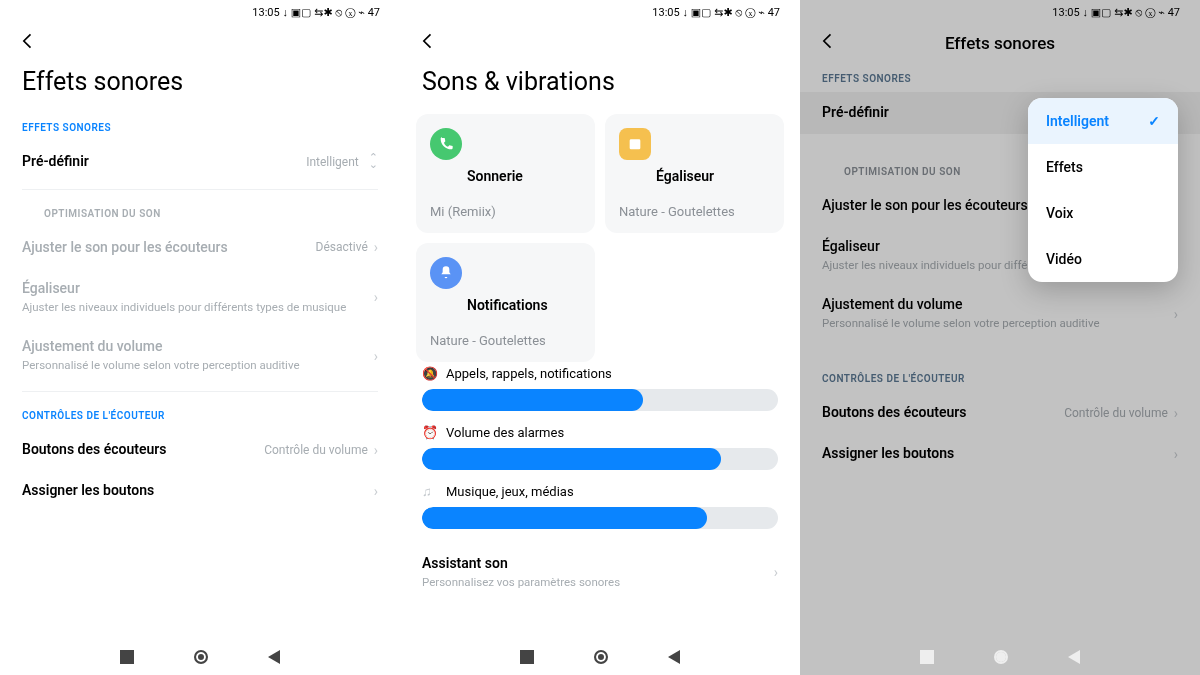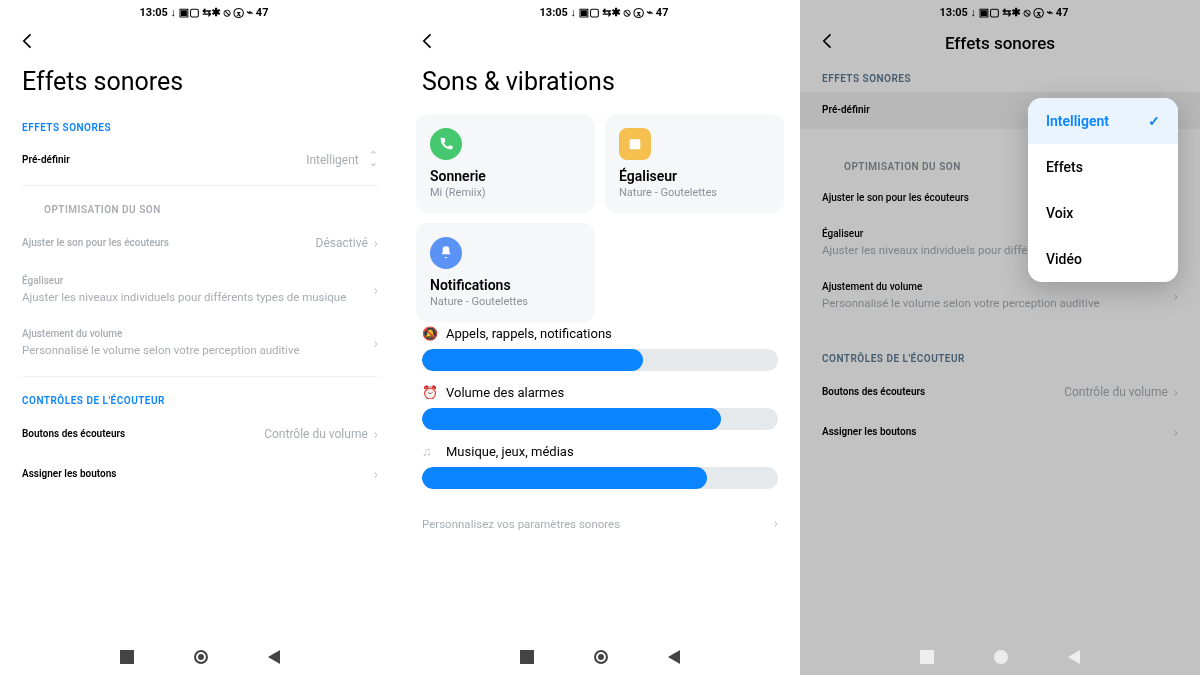--- a/index.html
+++ b/index.html
@@ -1,30 +1,30 @@
 <!DOCTYPE html>
 <html><head>
 <meta charset="utf-8">
 <style>
   * { box-sizing: border-box; margin: 0; padding: 0; }
   body { width: 1200px; height: 675px; display: flex; background: #fff; font-family: -apple-system, Roboto, "Helvetica Neue", Arial, sans-serif; }
   .screen { width: 400px; height: 675px; position: relative; overflow: hidden; background: #fff; display: flex; flex-direction: column; }
   .screen.dimmed::before { content: ''; position: absolute; inset: 0; background: rgba(0,0,0,0.24); z-index: 5; pointer-events: none; }
-  .status-bar { display: flex; justify-content: center; align-items: center; padding: 6px 20px 2px 28px; font-size: 11px; font-weight: 700; color: #000; }
+  .status-bar { display: flex; justify-content: flex-end; align-items: center; padding: 6px 20px 2px 28px; font-size: 11px; font-weight: 400; color: #000; }
   .status-right { display: flex; gap: 3px; align-items: center; font-size: 11px; letter-spacing: 0; }
   .appbar { display: flex; align-items: center; padding: 10px 18px 6px 18px; }
   .back-arrow svg { width: 20px; height: 20px; }
   .appbar .center-title { flex: 1; text-align: center; font-size: 17px; font-weight: 500; color: #000; margin-left: -20px; }
   .big-title { font-size: 25px; font-weight: 400; color: #000; padding: 6px 22px 14px 22px; }
   .content { flex: 1; overflow-y: auto; padding-bottom: 36px; }
   .section-label { font-size: 10px; font-weight: 600; color: #0a84ff; letter-spacing: 0.5px; padding: 12px 22px 8px 22px; text-transform: uppercase; }
   .section-label.muted { color: #a7adb2; padding-left: 44px; }
   .row { display: flex; align-items: center; padding: 12px 22px; }
   .row-main { flex: 1; }
-  .row-title { font-size: 10px; font-weight: 600; color: #000; line-height: 1.25; }
+  .row-title { font-size: 14px; font-weight: 600; color: #000; line-height: 1.25; }
   .row-title.disabled { color: #a7adb2; font-weight: 500; }
   .row-sub { font-size: 11.5px; color: #a7adb2; margin-top: 2px; line-height: 1.3; }
   .row-value { font-size: 12px; color: #a7adb2; margin-right: 6px; }
   .chev { color: #c9cdd1; font-size: 14px; }
   .updown { color: #b9bfc5; font-size: 11px; display: flex; flex-direction: column; line-height: 0.6; margin-left: 4px; }
   .divider { height: 1px; background: #eef0f2; margin: 6px 22px; }
   .nav-bar { position: absolute; bottom: 0; left: 0; right: 0; height: 36px; display: flex; align-items: center; justify-content: center; gap: 60px; }
   .nav-bar .shape { width: 14px; height: 14px; display: inline-block; }
   .nav-square { background: #444; }
   .nav-circle { border: 2px solid #444; border-radius: 50%; box-shadow: inset 0 0 0 2px #fff, inset 0 0 0 5px #444; }
@@ -32,22 +32,22 @@
 
   
   .card-grid { display: grid; grid-template-columns: 1fr 1fr; gap: 10px; padding: 0 16px; margin-top: 4px; }
   .card { background: #f6f7f8; border-radius: 12px; padding: 14px; }
   .card-icon { width: 32px; height: 32px; border-radius: 50%; display: flex; align-items: center; justify-content: center; margin-bottom: 8px; }
   .card-icon svg { width: 16px; height: 16px; fill: #fff; }
   .card-icon.green { background: #46c870; }
   .card-icon.orange { background: #f7a05a; }
   .card-icon.yellow { background: #f5c04f; }
   .card-icon.blue { background: #5a93f5; }
-  .card-title { font-size: 14px; font-weight: 600; color: #000; }
-  .card-sub { font-size: 11px; color: #8b9096; margin-top: 2px; }
+  .card-title { font-size: 14px; font-weight: 600; color: #000; margin-left: 37px; }
+  .card-sub { font-size: 13px; color: #8b9096; margin-top: 20px; }
 
   
   .slider-row { padding: 4px 22px 10px 22px; }
   .slider-head { display: flex; align-items: center; gap: 10px; margin-bottom: 8px; font-size: 13px; color: #000; }
   .slider-head .mute-ic { color: #c3c8cd; width: 14px; display: inline-flex; }
   .track { height: 22px; border-radius: 11px; background: #e6e9ec; position: relative; overflow: hidden; }
   .fill { position: absolute; left: 0; top: 0; bottom: 0; background: #0a84ff; border-radius: 11px; }
 
   
   .popup { position: absolute; top: 98px; right: 22px; width: 150px; background: #fff; border-radius: 14px; box-shadow: 0 8px 28px rgba(0,0,0,0.22); z-index: 10; overflow: hidden; }
@@ -197,20 +197,21 @@
           <span class="mute-ic">♫</span>
           <span>Musique, jeux, médias</span>
         </div>
       <div class="track">
           <div class="fill" style="width:80%"></div>
         </div>
     </div>
 
     <div class="row" style="padding-top:16px">
       <div class="row-main">
+        <div class="row-title">Assistant son</div>
         <div class="row-sub">Personnalisez vos paramètres sonores</div>
       </div>
       <span class="chev">›</span>
     </div>
   </div>
   <div class="nav-bar">
     <span class="shape nav-square"></span>
     <span class="shape nav-circle"></span>
     <span class="nav-triangle"></span>
   </div>

